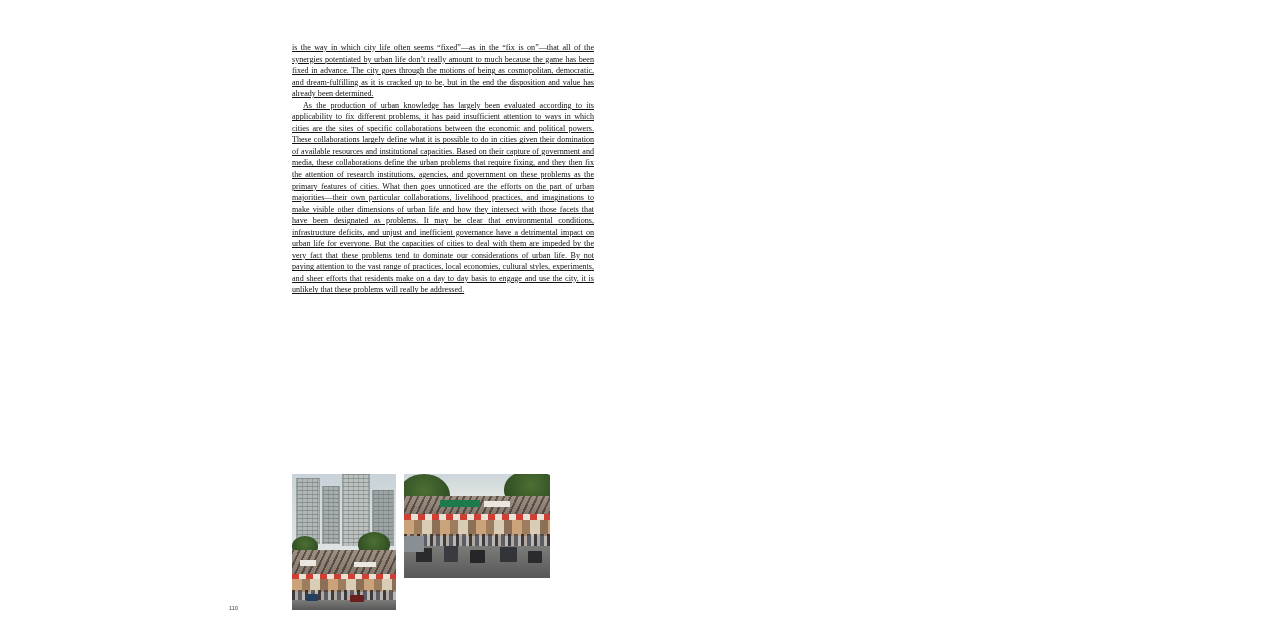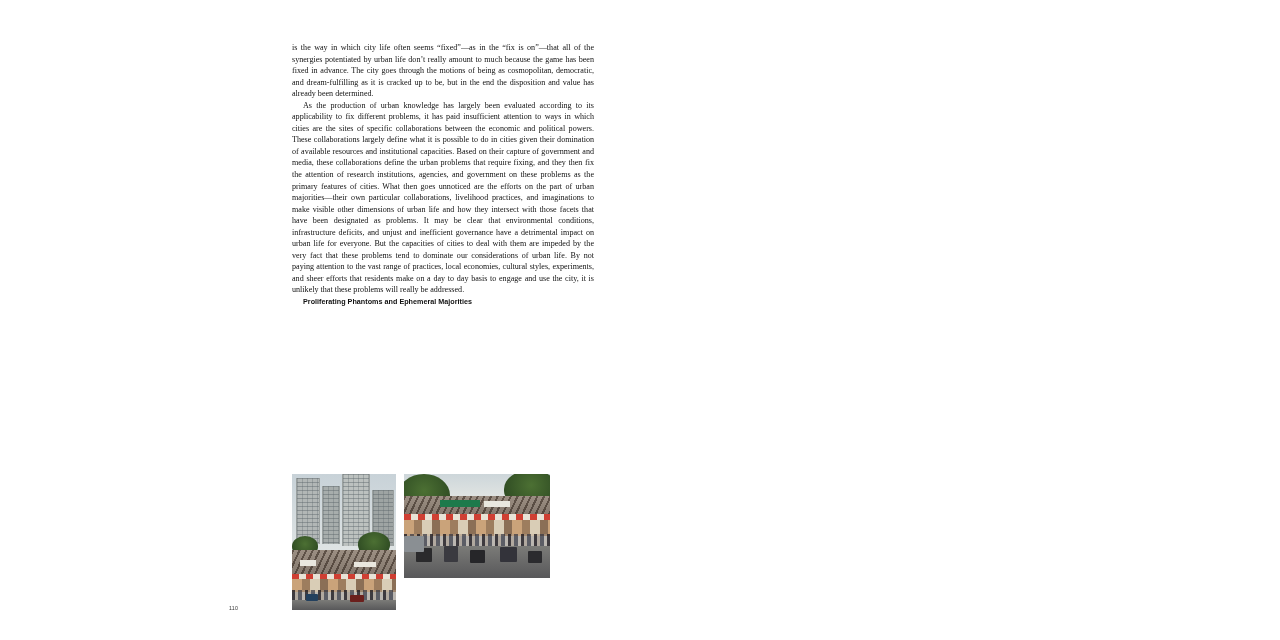--- a/index.html
+++ b/index.html
@@ -35,20 +35,21 @@
     font-size: 8.1px;
     line-height: 11.55px;
     color: #111111;
     hyphens: manual;
   }
   .col-left { left: 292px; top: 42px; }
 
   .col p {
     margin: 0;
     text-indent: 11px;
+    text-decoration: underline;
   }
   .col p.noindent {
     text-indent: 0;
   }
   .subhead {
     margin: 0;
     margin-top: 9px;
     font-family: "Liberation Sans", sans-serif;
     font-weight: bold;
     font-size: 7.2px;
@@ -164,21 +165,20 @@
 </head>
 <body>
 
 <div class="spread">
 
   <div class="page page-left">
 
     <div class="col col-left">
       <p class="noindent">is the way in which city life often seems “fixed”—as in the “fix is on”—that all of the synergies potentiated by urban life don’t really amount to much because the game has been fixed in advance. The city goes through the motions of being as cosmopolitan, democratic, and dream-fulfilling as it is cracked up to be, but in the end the disposition and value has already been determined.</p>
       <p>As the production of urban knowledge has largely been evaluated according to its applicability to fix different problems, it has paid insufficient attention to ways in which cities are the sites of specific collaborations between the economic and political powers. These collaborations largely define what it is possible to do in cities given their domination of available resources and institutional capacities. Based on their capture of government and media, these collaborations define the urban problems that require fixing, and they then fix the attention of research institutions, agencies, and government on these problems as the primary features of cities. What then goes unnoticed are the efforts on the part of urban majorities—their own particular collaborations, livelihood practices, and imaginations to make visible other dimensions of urban life and how they intersect with those facets that have been designated as problems. It may be clear that environmental conditions, infrastructure deficits, and unjust and inefficient governance have a detrimental impact on urban life for everyone. But the capacities of cities to deal with them are impeded by the very fact that these problems tend to dominate our considerations of urban life. By not paying attention to the vast range of practices, local economies, cultural styles, experiments, and sheer efforts that residents make on a day to day basis to engage and use the city, it is unlikely that these problems will really be addressed.</p>
-      <p class="subhead">Proliferating Phantoms and Ephemeral Majorities</p>
     </div>
 
     <div class="figure fig-1">
       <div class="sky" style="height:78px;"></div>
       <div class="tower" style="left:4px; top:4px; width:22px; height:66px;"></div>
       <div class="tower" style="left:30px; top:12px; width:16px; height:58px; background:#a7adac;"></div>
       <div class="tower" style="left:50px; top:0px; width:26px; height:72px; background:#bcc1bf;"></div>
       <div class="tower" style="left:80px; top:16px; width:20px; height:56px; background:#9ea4a3;"></div>
       <div class="tree" style="left:0px; top:62px; width:26px; height:20px;"></div>
       <div class="tree" style="left:66px; top:58px; width:32px; height:24px;"></div>

